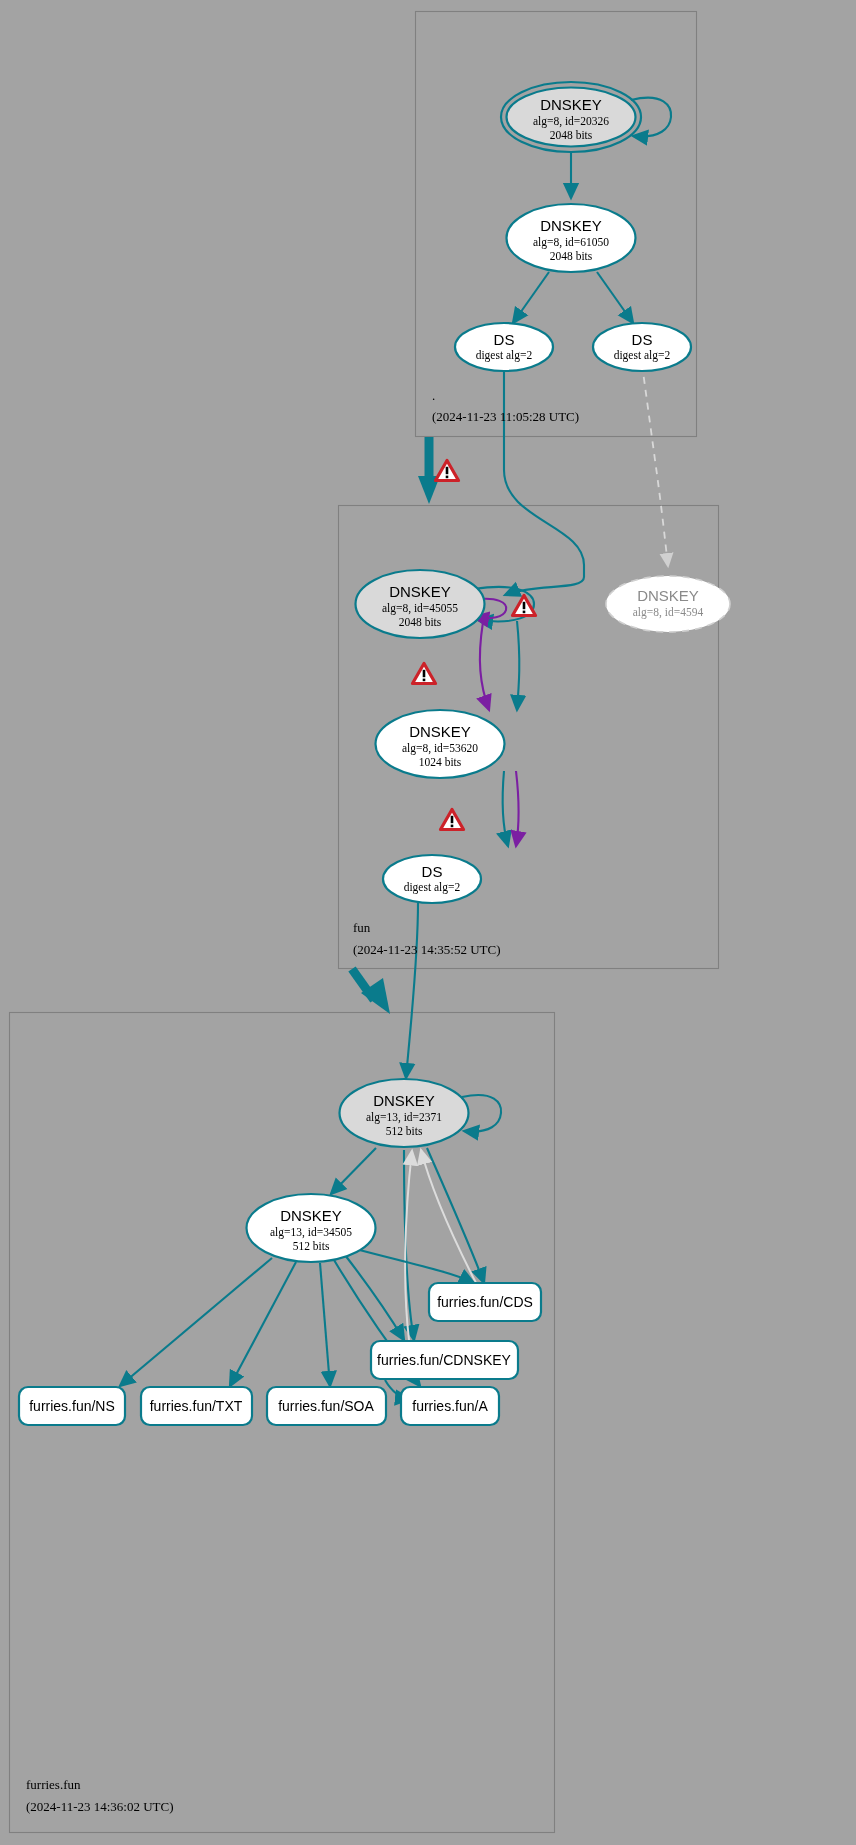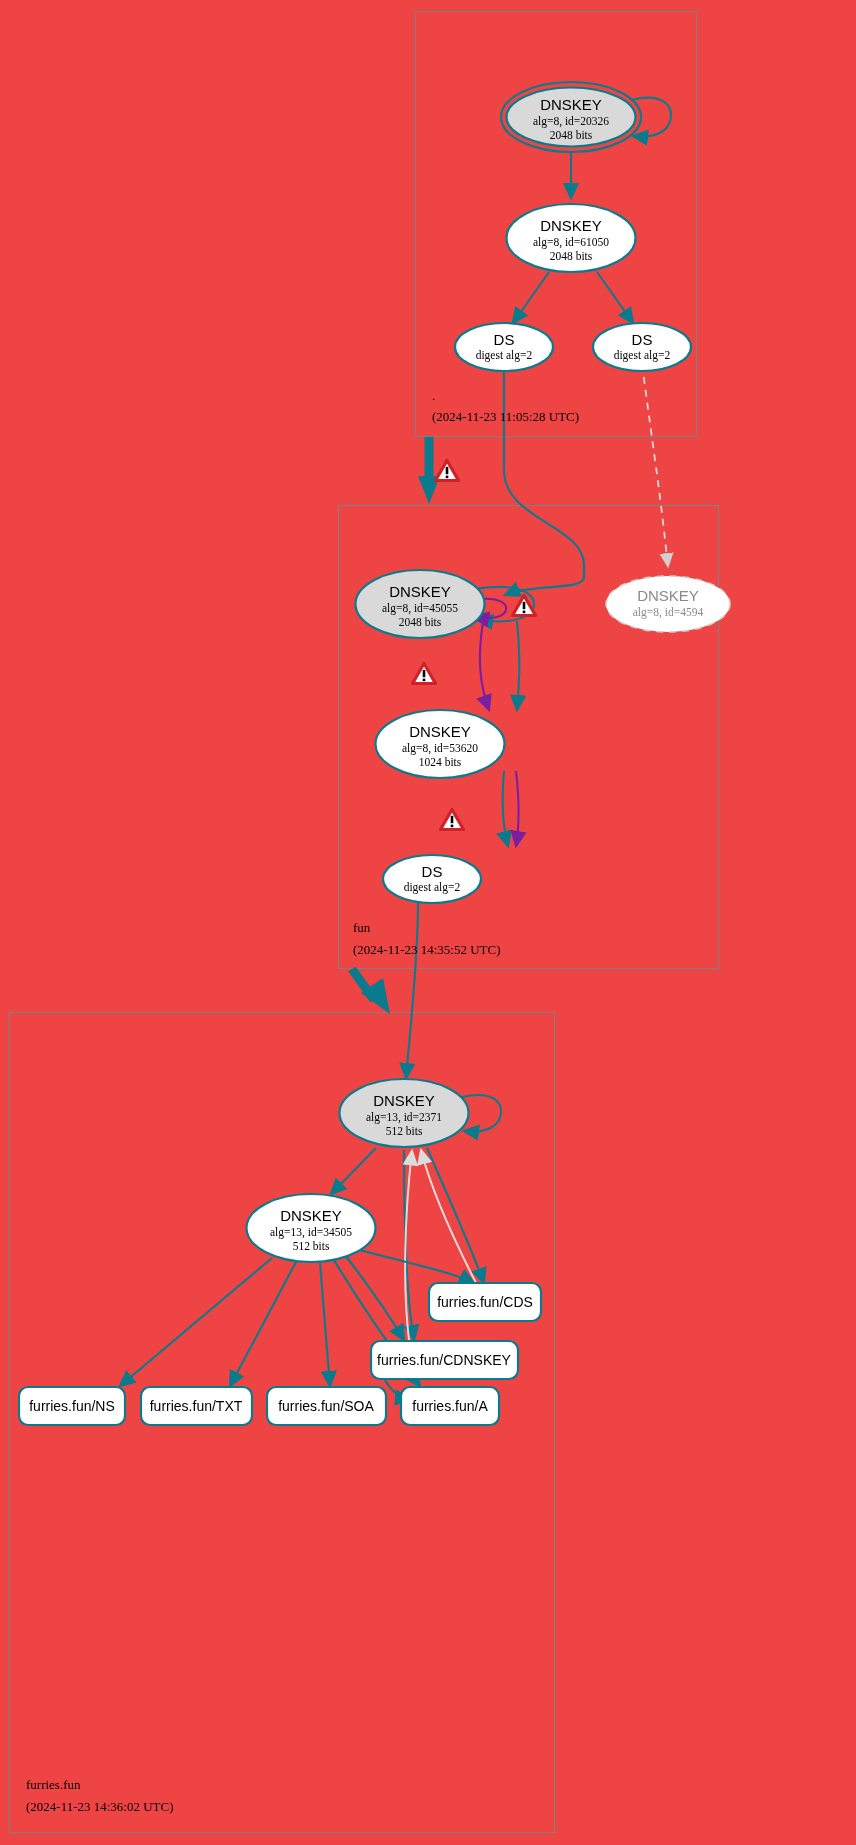--- a/index.html
+++ b/index.html
@@ -7,21 +7,21 @@
     padding: 0;
     background: #ffffff;
   }
   body {
     font-family: "Liberation Sans", sans-serif;
   }
   #canvas {
     position: relative;
     width: 856px;
     height: 1845px;
-    background: #ef4444;
+    background: #a3a3a3;
     overflow: hidden;
   }
   svg#graph {
     position: absolute;
     top: 0;
     left: 0;
     width: 856px;
     height: 1845px;
   }
   .zone-box {

